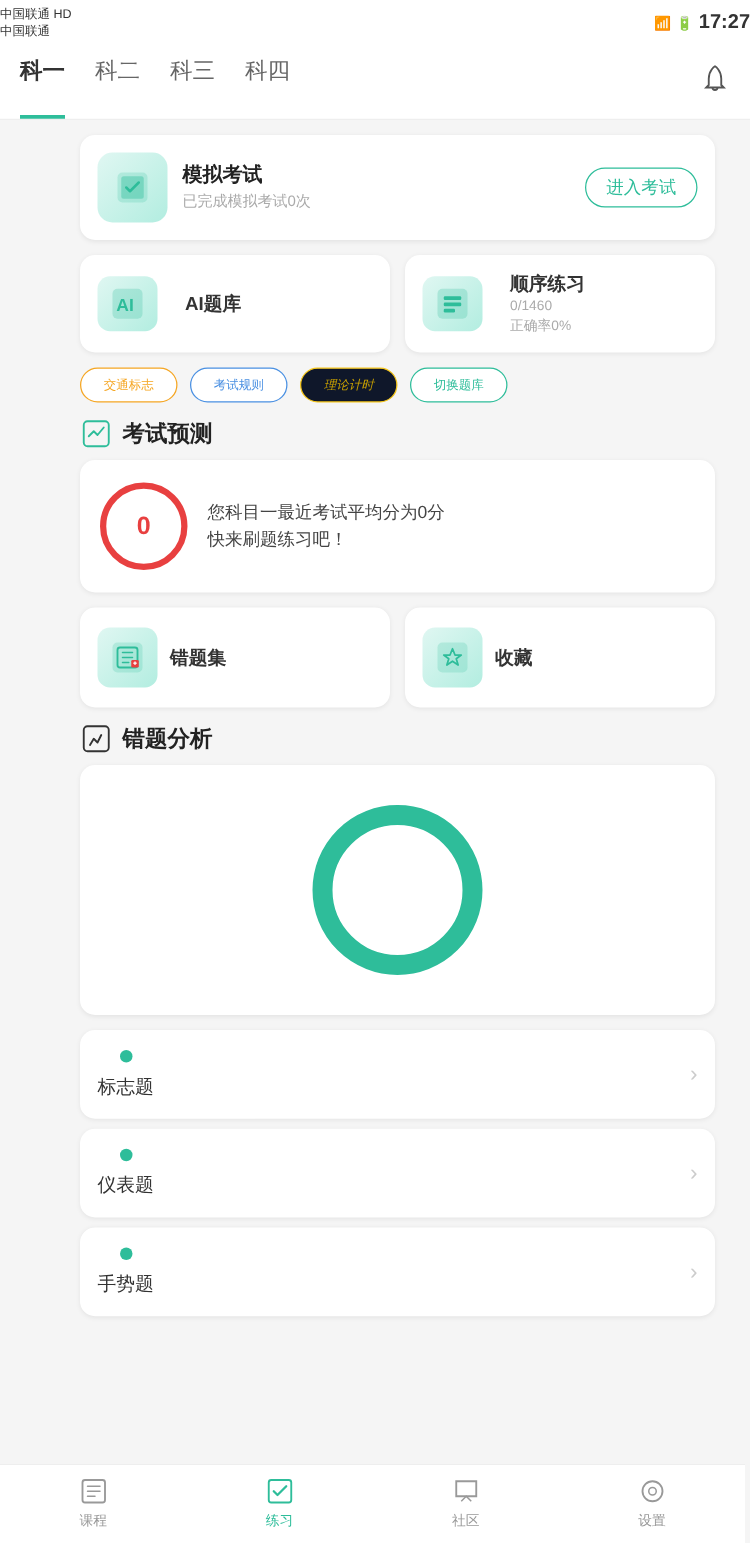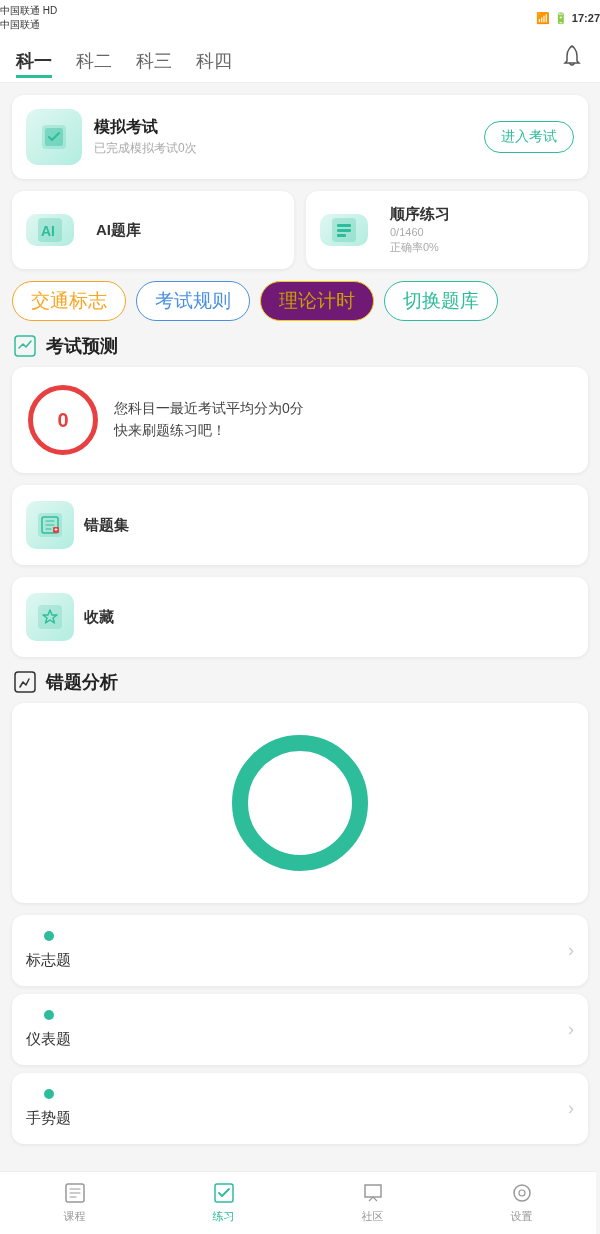--- a/index.html
+++ b/index.html
@@ -36,39 +36,40 @@
       border-bottom: 1px solid #eee;
     }
     .nav-tabs {
       display: flex;
       align-items: center;
       gap: 24px;
     }
     .nav-tab {
       font-size: 18px;
       color: #666;
-      padding-bottom: 2px;
+      padding-bottom: 24px;
       cursor: pointer;
       border-bottom: 3px solid transparent;
     }
     .nav-tab.active {
       color: #333;
       font-weight: bold;
       border-bottom: 3px solid #2ebd9a;
     }
     .bell-icon {
       font-size: 22px;
       color: #555;
       cursor: pointer;
       padding-bottom: 8px;
     }
 
     
     .content {
-      padding: 0 12px;
+      padding: 0 28px;
+      margin-left: 36px;
     }
 
     
     .card {
       background: #fff;
       border-radius: 12px;
       margin: 12px 0;
       padding: 14px;
       box-shadow: 0 1px 4px rgba(0,0,0,0.07);
     }
@@ -115,49 +116,49 @@
       border-radius: 12px;
       flex: 1;
       padding: 14px;
       box-shadow: 0 1px 4px rgba(0,0,0,0.07);
       display: flex;
       align-items: center;
       gap: 22px;
     }
     .half-card-icon {
       width: 48px;
-      height: 32px;
+      height: 44px;
       background: linear-gradient(135deg, #e0f7f2, #b2ede0);
       border-radius: 10px;
       display: flex;
       align-items: center;
       justify-content: center;
       flex-shrink: 0;
     }
     .half-card-info .title { font-size: 15px; font-weight: bold; }
     .half-card-info .sub { font-size: 11px; color: #aaa; margin-top: 2px; }
 
     
     .tags-row {
       display: flex;
       gap: 10px;
       margin: 8px 0 12px 0;
       flex-wrap: wrap;
     }
     .tag-btn {
       border-radius: 20px;
       padding: 6px 18px;
-      font-size: 19px;
+      font-size: 10px;
       cursor: pointer;
       font-weight: 500;
       text-align: right;
     }
     .tag-orange { border: 1.5px solid #f5a623; color: #f5a623; background: #fff; }
     .tag-blue { border: 1.5px solid #4a90e2; color: #4a90e2; background: #fff; }
-    .tag-yellow { border: 1.5px solid #f5c518; color: #c8a000; background: #701a75; }
+    .tag-yellow { border: 1.5px solid #f5c518; color: #c8a000; background: #0f172a; font-style: italic; }
     .tag-green { border: 1.5px solid #2ebd9a; color: #2ebd9a; background: #fff; }
 
     
     .section-title {
       display: flex;
       align-items: center;
       gap: 8px;
       margin: 10px 0 8px 0;
       font-size: 18px;
       font-weight: bold;
@@ -196,21 +197,20 @@
       flex-shrink: 0;
     }
     .prediction-text .line1 { font-size: 14px; color: #444; }
     .prediction-text .line2 { font-size: 14px; color: #444; margin-top: 4px; }
 
     
     .two-col-action {
       display: flex;
       gap: 12px;
       margin: 0 0 12px 0;
-      flex-direction: column;
     }
     .action-card {
       background: #fff;
       border-radius: 12px;
       flex: 1;
       padding: 16px 14px;
       display: flex;
       align-items: center;
       gap: 10px;
       box-shadow: 0 1px 4px rgba(0,0,0,0.07);
@@ -312,21 +312,21 @@
 
 <div class="status-bar">
   <div class="status-left">
     <span>中国联通 HD</span>
     <span>中国联通</span>
   </div>
   <div class="status-right">
 
     <span style="font-size:11px">📶</span>
     <span style="font-size:11px">🔋</span>
-    <span style="font-weight:600;font-size:11px">17:27</span>
+    <span style="font-weight:600;font-size:16px">17:27</span>
   </div>
 </div>
 
 <div class="header">
   <div class="nav-tabs">
     <div class="nav-tab active">科一</div>
     <div class="nav-tab">科二</div>
     <div class="nav-tab">科三</div>
     <div class="nav-tab">科四</div>
   </div>

